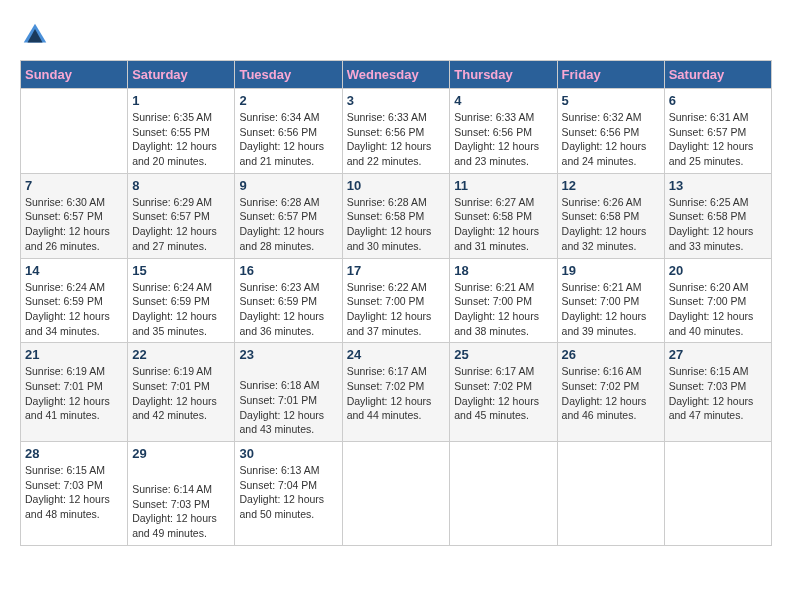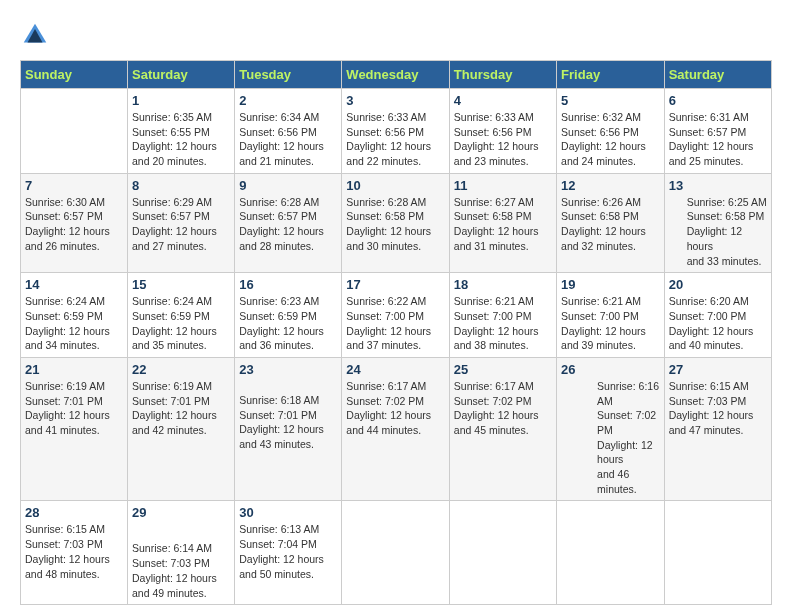--- a/index.html
+++ b/index.html
@@ -46,21 +46,21 @@
       font-size: 16px;
       color: #1a3a5c;
     }
     table {
       width: 100%;
       border-collapse: collapse;
       font-size: 11px;
     }
     thead tr th {
       background-color: #2a6099;
-      color: #bef264;
+      color: #f9a8d4;
       padding: 6px 4px;
       text-align: left;
       font-size: 13px;
       font-weight: bold;
       border: 1px solid #ccc;
     }
     tbody tr td {
       border: 1px solid #ccc;
       vertical-align: top;
       padding: 4px;
@@ -205,21 +205,21 @@
         </td>
         <td>
           <span class="day-number">12</span>
           <div class="day-info" style="white-space: pre-line;">Sunrise: 6:26 AM
 Sunset: 6:58 PM
 Daylight: 12 hours
 and 32 minutes.</div>
         </td>
         <td>
           <span class="day-number">13</span>
-          <div class="day-info" style="white-space: pre-line; margin-left: 18px;">Sunrise: 6:25 AM
+          <div class="day-info" style="white-space: pre-line;">Sunrise: 6:25 AM
 Sunset: 6:58 PM
 Daylight: 12 hours
 and 33 minutes.</div>
         </td>
       </tr>
       <tr>
         <td>
           <span class="day-number">14</span>
           <div class="day-info" style="white-space: pre-line;">Sunrise: 6:24 AM
 Sunset: 6:59 PM
@@ -300,21 +300,21 @@
         </td>
         <td>
           <span class="day-number">25</span>
           <div class="day-info" style="white-space: pre-line;">Sunrise: 6:17 AM
 Sunset: 7:02 PM
 Daylight: 12 hours
 and 45 minutes.</div>
         </td>
         <td>
           <span class="day-number">26</span>
-          <div class="day-info" style="white-space: pre-line; margin-left: 36px;">Sunrise: 6:16 AM
+          <div class="day-info" style="white-space: pre-line;">Sunrise: 6:16 AM
 Sunset: 7:02 PM
 Daylight: 12 hours
 and 46 minutes.</div>
         </td>
         <td>
           <span class="day-number">27</span>
           <div class="day-info" style="white-space: pre-line;">Sunrise: 6:15 AM
 Sunset: 7:03 PM
 Daylight: 12 hours
 and 47 minutes.</div>

